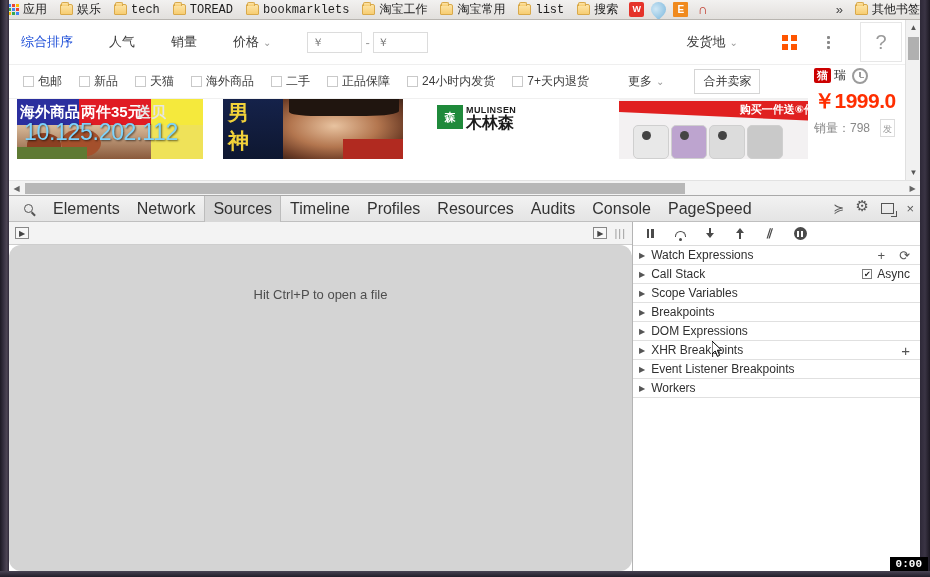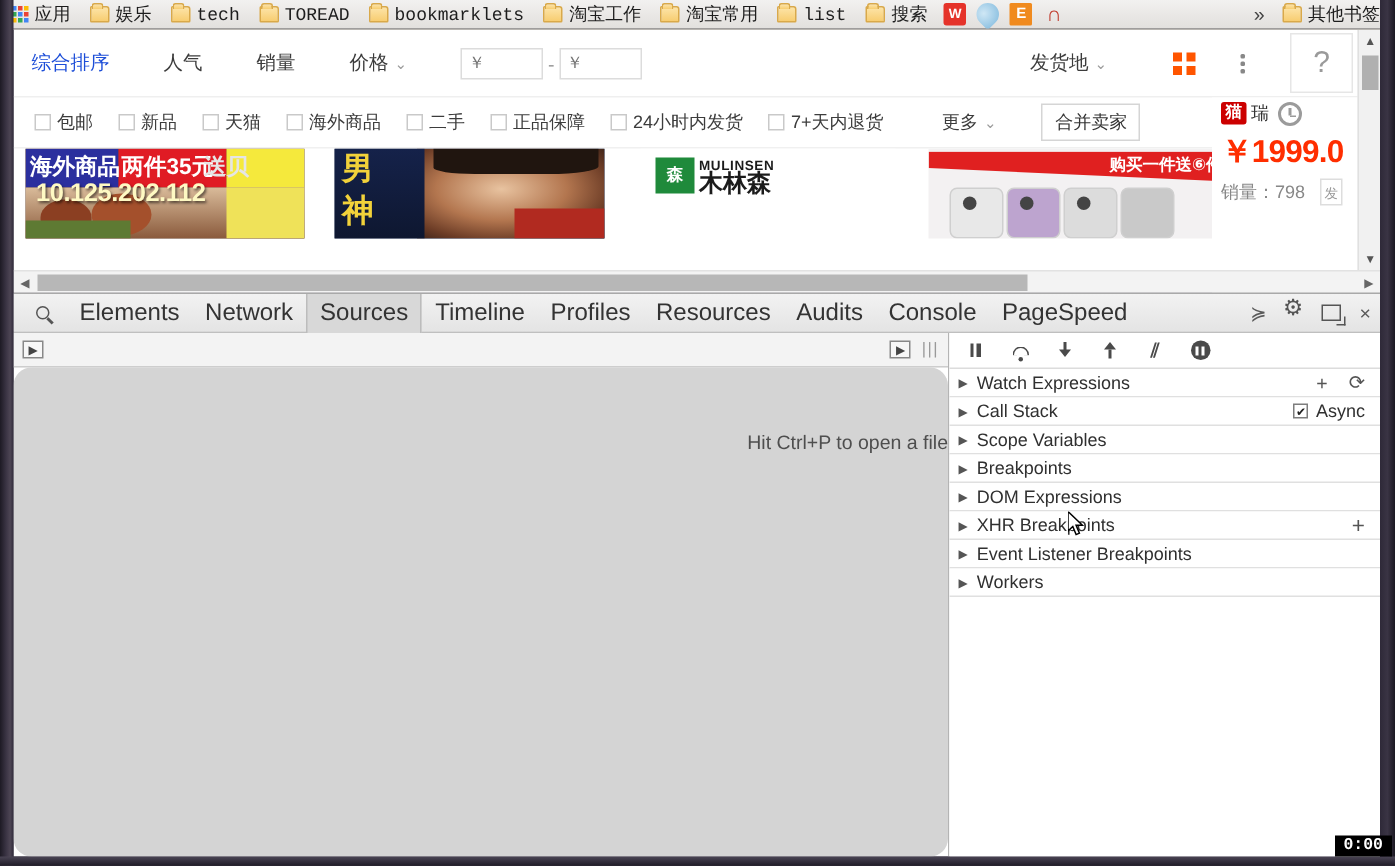--- a/index.html
+++ b/index.html
@@ -94,21 +94,21 @@
   .b1 .s-red  { left:62px; width:72px; background:#e01b24; }
   .b1 .s-yel  { left:134px; width:52px; background:#f5e93c; }
   .b1 .s-txt  { position:absolute; top:2px; font-weight:bold; font-size:15px; color:#fff; line-height:22px; }
   .b1 .body { position:absolute; left:0; top:26px; width:186px; height:34px;
     background: linear-gradient(to bottom,#d9bb9a,#8a5a3c); }
   .b1 .dot1 { position:absolute; left:10px; top:34px; width:34px; height:24px; background:#8b3f22; border-radius:50% 50% 45% 45%; }
   .b1 .dot2 { position:absolute; left:44px; top:30px; width:40px; height:28px; background:#a4502c; border-radius:50%; }
   .b1 .grass{ position:absolute; left:0; top:48px; width:70px; height:12px; background:#5e7a33; }
   .b1 .yel2 { position:absolute; left:134px; top:26px; width:52px; height:34px; background:#efe259; }
   .ipbadge {
-    position:absolute; left:7px; top:20px; font-size:17px; font-weight:bold; color:#fef9c3;
+    position:absolute; left:7px; top:20px; font-size:23px; font-weight:normal; color:#7dd3fc;
     text-shadow: 1px 1px 2px rgba(0,0,0,.6); letter-spacing:-0.3px; z-index:4;
   }
   .b2 { width:180px; margin-right:24px; background:#1c2a4d; }
   .b2 .face { position:absolute; left:55px; top:0; width:125px; height:60px;
     background: radial-gradient(ellipse at 45% 45%, #e8c3a0 0%, #b3764f 45%, #6c3c26 75%, #2a1a14 100%); }
   .b2 .cape { position:absolute; left:0; top:0; width:60px; height:60px; background:linear-gradient(to bottom,#15224a,#0e1730);}
   .b2 .hair { position:absolute; left:66px; top:0; width:110px; height:17px; background:#20150f; border-radius:0 0 30% 25%; }
   .b2 .nan  { position:absolute; left:5px; top:2px; font-size:21px; font-weight:bold; color:#f2d23a; line-height:23px; }
   .b2 .shen { position:absolute; left:5px; top:30px; font-size:21px; font-weight:bold; color:#f2d23a; line-height:23px; }
   .b2 .red  { position:absolute; left:120px; top:40px; width:60px; height:20px; background:#b12a20; }
@@ -170,21 +170,21 @@
   .dock:after{content:""; position:absolute; right:-4px; bottom:-4px; width:5px; height:5px; border-right:1.6px solid #555; border-bottom:1.6px solid #555;}
 
   .dt-body { flex:1; display:flex; min-height:0; }
   .dt-sources { width:624px; display:flex; flex-direction:column; border-right:1px solid #b4b4b4; }
   .src-head { height:23px; background:#f3f3f3; border-bottom:1px solid #cdcdcd;
     display:flex; align-items:center; padding:0 6px; }
   .sq-btn { width:14px; height:12px; border:1px solid #888; display:flex; align-items:center; justify-content:center;
      font-size:8px; color:#444; background:#f7f7f7; }
   .src-head-right { margin-left:auto; display:flex; align-items:center; gap:7px; }
   .grip { color:#9a9a9a; font-size:11px; letter-spacing:1px; }
-  .src-empty { flex:1; background:#d4d4d4; display:flex; align-items:flex-start; justify-content:flex-end;border-radius:12px; }
+  .src-empty { flex:1; background:#d4d4d4; display:flex; align-items:flex-start; justify-content:center;border-radius:12px; }
   .src-empty span { margin-top:42px; font-size:13px; color:#4e4e4e; }
 
   .dt-side { width:287px; display:flex; flex-direction:column; background:#fff; }
   .dbg-ctrls { height:24px; background:#fff; border-bottom:1px solid #dcdcdc;
      display:flex; align-items:center; gap:16px; padding-left:10px; }
   .dbgico { width:14px; height:14px; display:flex; align-items:center; justify-content:center; color:#4a4a4a; font-size:12px; }
   .pause-ico i { display:inline-block; width:2.5px; height:9px; background:#4a4a4a; margin:0 1px; }
   .arc { width:11px; height:6px; border:1.6px solid #4a4a4a; border-bottom:none; border-radius:11px 11px 0 0; position:relative;}
   .arc:after{content:""; position:absolute; left:3px; top:6px; width:3px; height:3px; border-radius:50%; background:#4a4a4a;}
   .arr-dn, .arr-up { position:relative; width:10px; height:12px; }

